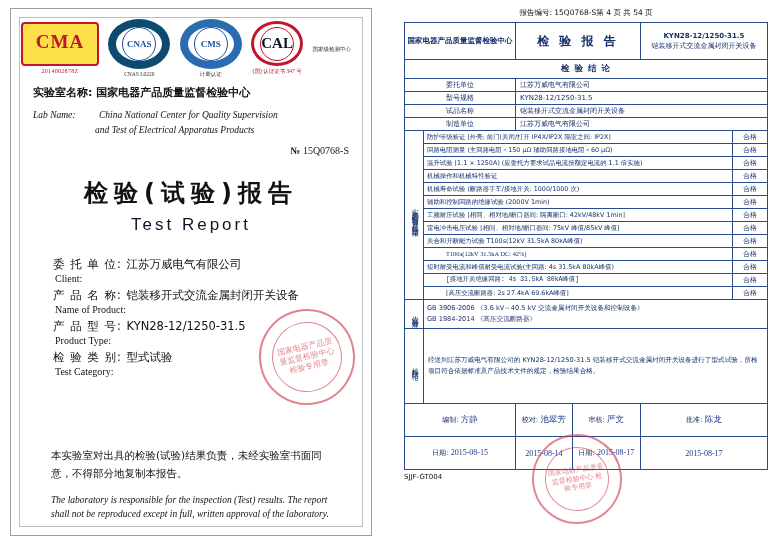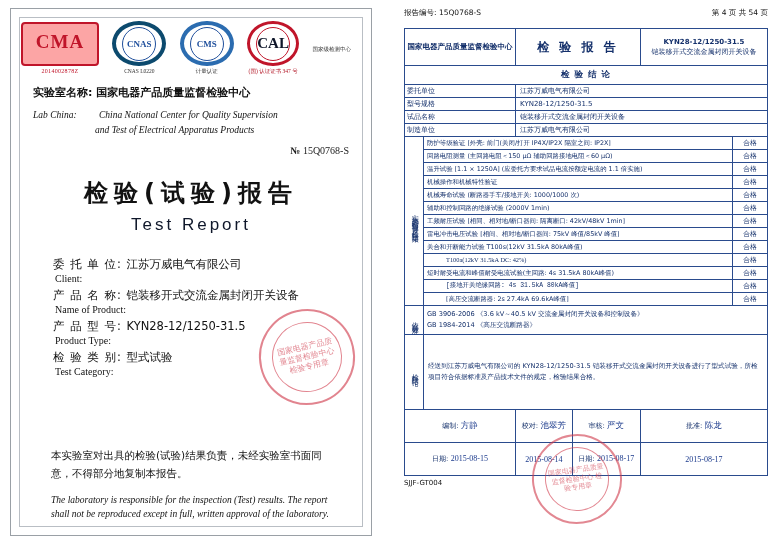--- a/index.html
+++ b/index.html
@@ -6,25 +6,25 @@
   body{width:777px;height:546px;font-family:"Liberation Serif",serif;color:#1a1a1a;}
   .page{position:relative;width:777px;height:546px;overflow:hidden;}
 
   
   .left{position:absolute;left:10px;top:8px;width:362px;height:528px;border:1px solid #9aa0a6;box-sizing:border-box;background:#fff;}
   .left-inner{position:absolute;left:8px;top:8px;right:8px;bottom:8px;border:1px solid #b9bec4;}
 
   .logos{position:absolute;left:10px;top:10px;width:330px;height:58px;display:flex;align-items:center;justify-content:space-between;}
   .logo{position:relative;height:54px;display:flex;flex-direction:column;align-items:center;justify-content:center;}
 
-  .cma{width:74px;height:40px;border:2px solid #c0152a;border-radius:4px;position:relative;background:#fca5a5;}
+  .cma{width:74px;height:40px;border:2px solid #c0152a;border-radius:4px;position:relative;background:#fde047;}
   .cma-txt{position:absolute;left:0;right:0;top:7px;text-align:center;font-family:"Liberation Serif",serif;font-weight:bold;font-size:19px;color:#c0152a;letter-spacing:1px;}
   .cma-sub{font-size:6px;color:#c0152a;letter-spacing:0.3px;margin-top:2px;text-align:center;}
 
-  .seal-circ{width:46px;height:46px;border-radius:50%;border:4px solid #0c4a6e;position:relative;display:flex;align-items:center;justify-content:center;background:#fff;}
+  .seal-circ{width:46px;height:46px;border-radius:50%;border:8px solid #0c4a6e;position:relative;display:flex;align-items:center;justify-content:center;background:#fff;}
   .seal-circ.blue2{border-color:#2b6cb0;}
   .seal-circ.red{border-color:#c0152a;border-width:3px;}
   .seal-circ.multi{border-color:#1b6b4a;}
   .seal-inner{width:32px;height:32px;border-radius:50%;border:1px solid #1f4f9c;display:flex;align-items:center;justify-content:center;font-size:9px;color:#1f4f9c;font-weight:bold;}
   .seal-inner.red{border-color:#c0152a;color:#0f172a;font-size:15px;}
   .seal-inner.green{border-color:#1b6b4a;color:#1b6b4a;font-size:8px;}
   .seal-cap{font-size:5.5px;color:#333;margin-top:2px;text-align:center;line-height:1.2;}
   .seal-cap.red{color:#b01020;}
 
   .labname{position:absolute;left:22px;top:76px;width:310px;line-height:1.45;}
@@ -46,28 +46,28 @@
 
   .note{position:absolute;left:40px;right:34px;top:394px;margin-top:44px;}
   .note .cn{font-size:10.5px;line-height:1.7;font-family:"DejaVu Sans",sans-serif;color:#111;text-indent:0;}
   .note .en{font-size:9.5px;line-height:1.5;margin-top:10px;font-style:italic;color:#111;}
 
   .stamp{position:absolute;left:248px;top:300px;width:92px;height:92px;border-radius:50%;border:2.4px solid #d03a4b;opacity:.62;transform:rotate(-13deg);display:flex;align-items:center;justify-content:center;}
   .stamp .s-in{width:70px;height:70px;border-radius:50%;border:1px solid #d03a4b;display:flex;align-items:center;justify-content:center;font-size:8px;color:#d03a4b;text-align:center;line-height:1.25;padding:4px;box-sizing:border-box;}
 
   
   .right{position:absolute;left:404px;top:8px;width:364px;height:530px;}
-  .rhead{display:flex;justify-content:space-between;font-size:7.5px;color:#111;margin-bottom:10px;font-family:"DejaVu Sans",sans-serif;}
+  .rhead{display:flex;justify-content:center;font-size:7.5px;color:#111;margin-bottom:4px;font-family:"DejaVu Sans",sans-serif;}
   table{border-collapse:collapse;width:364px;font-family:"DejaVu Sans",sans-serif;}
   td{border:1px solid #2a4b8d;color:#14306b;font-size:7px;padding:1px 2px;vertical-align:middle;}
   .tc{text-align:center;}
   .bold{font-weight:bold;}
   .bigt{font-size:12px;letter-spacing:3px;font-weight:bold;}
   .mid{font-size:8.5px;font-weight:bold;letter-spacing:1px;}
-  .lbl-cell{text-align:left;font-size:7px;white-space:nowrap;}
+  .lbl-cell{text-align:center;font-size:7px;white-space:nowrap;}
   .val-cell{font-size:7px;padding-left:4px;}
   .item-cell{font-size:6.4px;padding-left:3px;line-height:1.25;}
   .res-cell{text-align:center;font-size:6.8px;white-space:nowrap;}
   .vert{writing-mode:vertical-rl;text-orientation:upright;letter-spacing:2px;font-size:7px;line-height:1.1;text-align:center;}
   .basis-cell{font-size:6.6px;padding:3px;line-height:1.7;}
   .concl-cell{font-size:6.6px;padding:5px 4px;line-height:1.8;position:relative;height:64px;}
   .sign-row td{font-size:7px;padding:3px 2px;height:26px;}
   .hand{font-family:"Liberation Serif",serif;color:#1b3a8c;font-size:8.5px;}
   .hand2{font-family:"Liberation Serif",serif;color:#1b3a8c;font-size:8px;}
   .foot{font-size:7px;color:#111;margin-top:3px;font-family:"DejaVu Sans",sans-serif;}
@@ -107,21 +107,21 @@
           </div>
         <div class="seal-cap red">(国) 认证证书 347 号</div>
       </div>
       <div class="logo">
         <div class="seal-cap">国家级检测中心</div>
       </div>
     </div>
 
     <div class="labname">
       <div class="cn">实验室名称: 国家电器产品质量监督检验中心</div>
-      <div class="en" style="display:inline-block;width:62px;">Lab China:</div>
+      <div class="en" style="display:inline-block;width:62px;">Lab Name:</div>
       <span class="en">China National Center for Quality Supervision</span>
       <div class="en" style="margin-left:62px;">and Test of Electrical Apparatus Products</div>
     </div>
 
     <div class="nofield">
       <span class="lbl">№</span>
       <span>15Q0768-S</span>
     </div>
 
     <div class="title">

